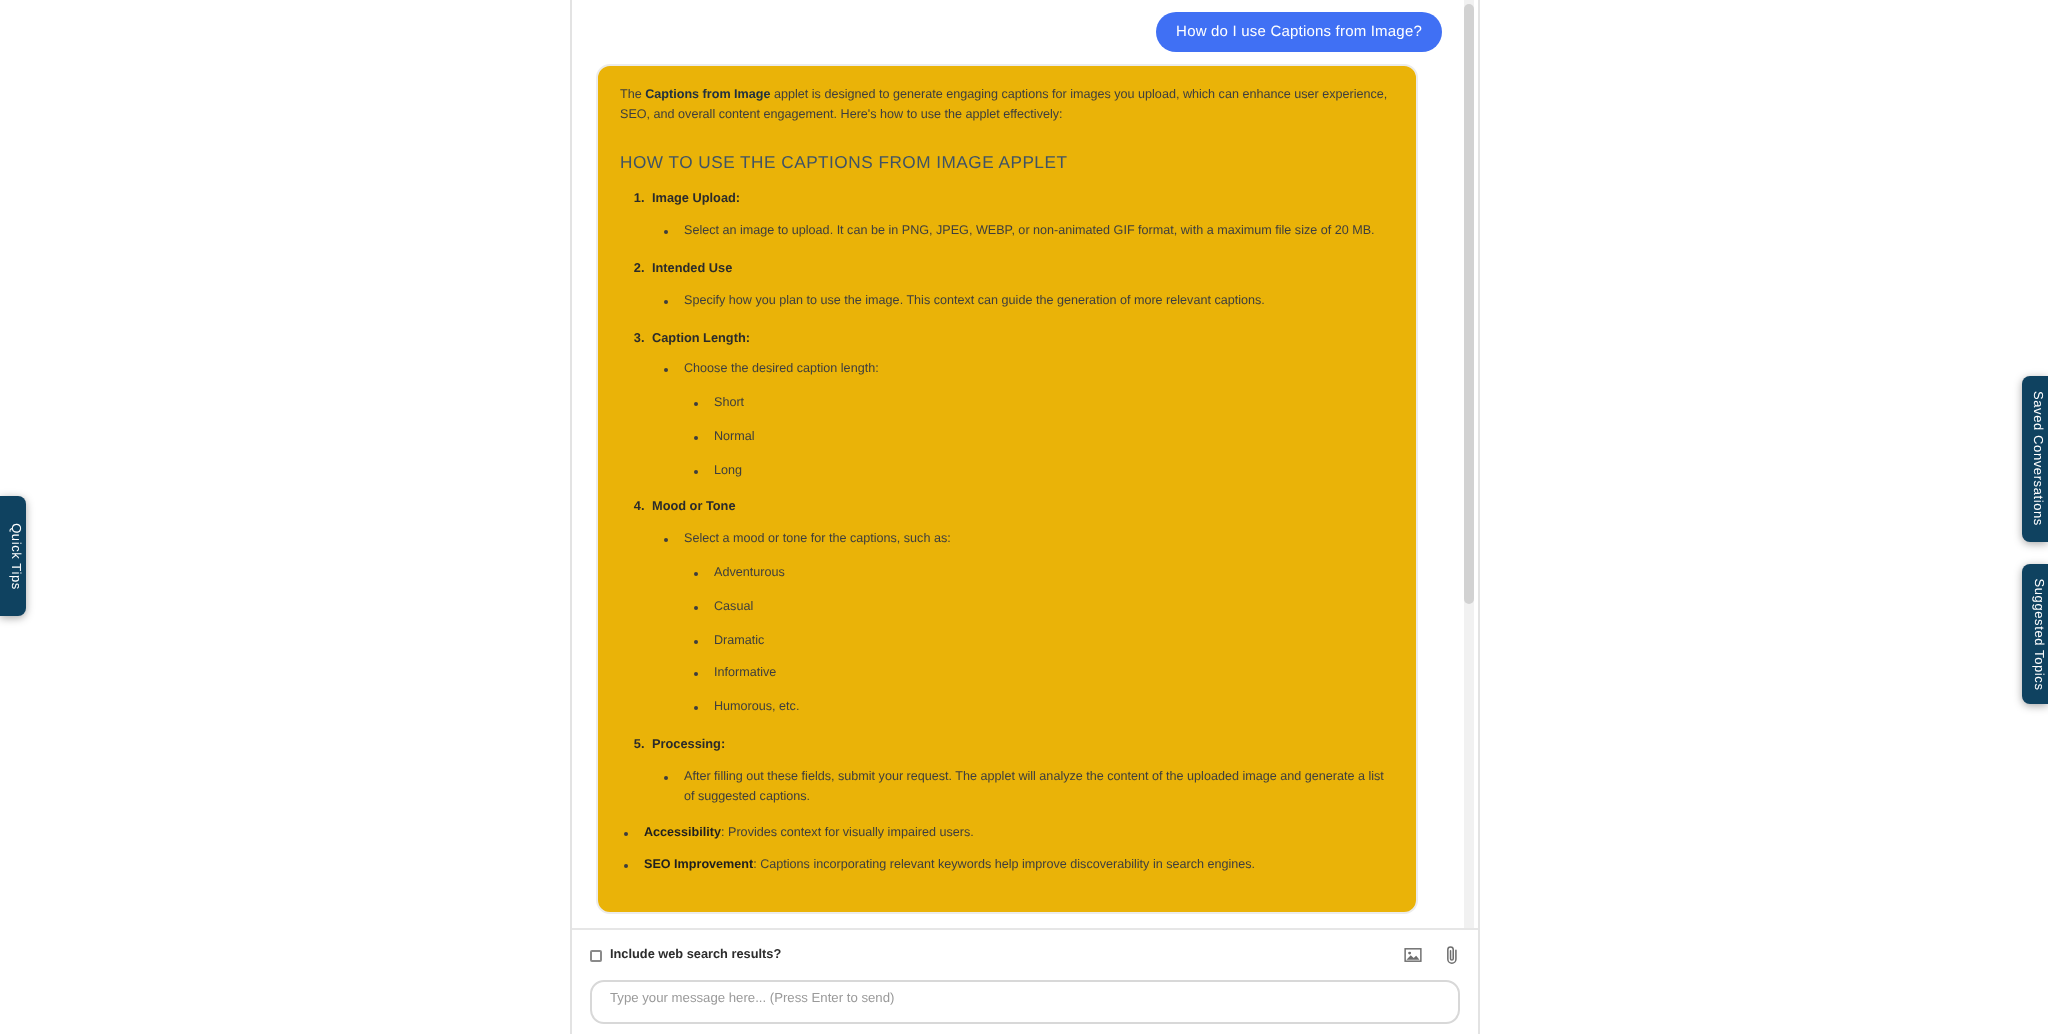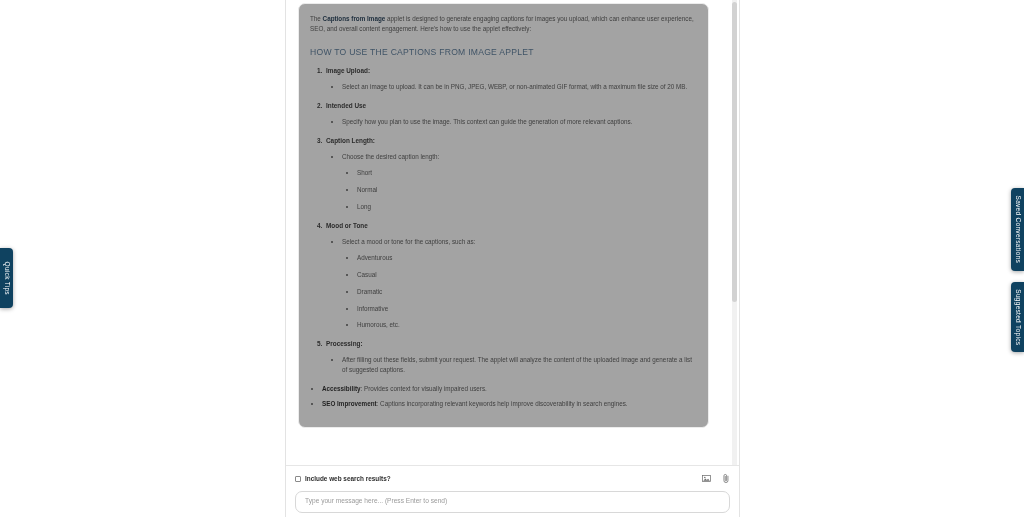--- a/index.html
+++ b/index.html
@@ -120,21 +120,21 @@
     font-size: 7.5px;
     line-height: 1.3;
     padding: 5px 10px;
     border-radius: 11px;
     max-width: 75%;
     letter-spacing: .1px;
   }
 
   
   .assistant-card {
-    background: #a3a3a3;
+    background: #eab308;
     border: 1px solid #ececec;
     border-radius: 7px;
     padding: 10px 11px 12px 11px;
     margin-right: 18px;
     color: #3a3a3a;
     font-size: 6.3px;
     line-height: 1.55;
   }
 
   .para {
@@ -276,20 +276,23 @@
     <span>Suggested Topics</span>
   </div>
 
   <div id="chat-panel">
 
     <div id="messages">
 
       <div id="scroll-track"></div>
       <div id="scroll-thumb"></div>
 
+      <div class="user-row">
+        <div class="user-bubble">How do I use Captions from Image?</div>
+      </div>
 
       <div class="assistant-card">
 
         <p class="para">
           <span>The </span><b>Captions from Image</b><span> applet is designed to generate engaging captions for images you upload, which can enhance user experience, SEO, and overall content engagement. Here's how to use the applet effectively:</span>
         </p>
 
         <h2 class="h2">HOW TO USE THE CAPTIONS FROM IMAGE APPLET</h2>
 
         <ol class="steps">

